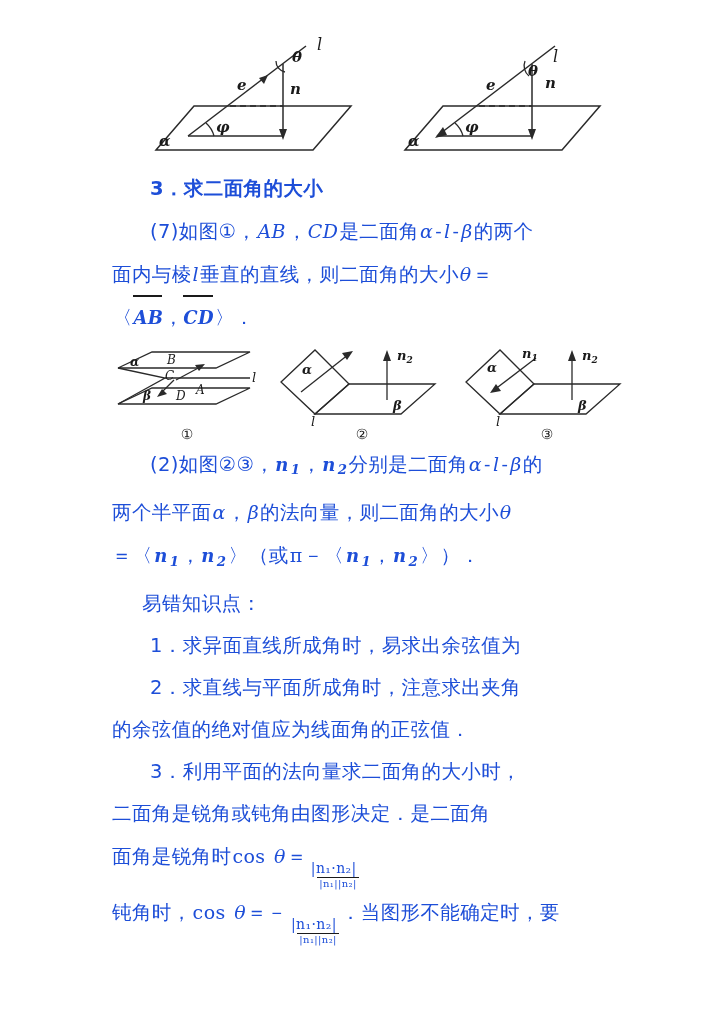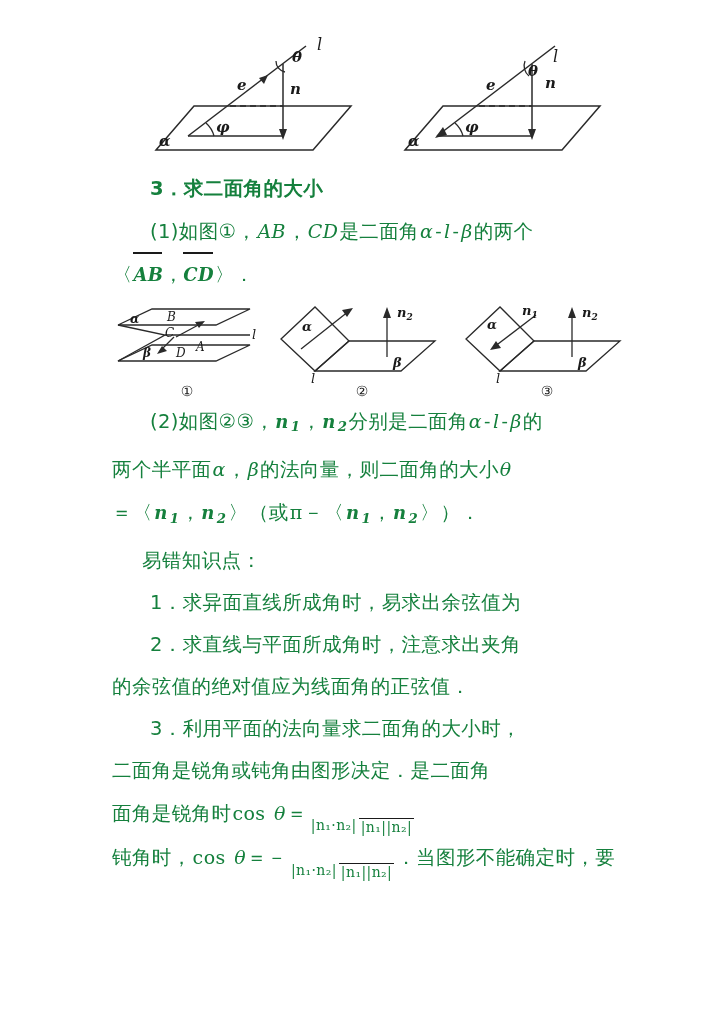--- a/index.html
+++ b/index.html
@@ -47,21 +47,21 @@
     color: #1a1a1a;
   }
 
   
   p.para {
     margin: 0 0 2px 0;
     font-size: 19.5px;
     line-height: 40px;
     letter-spacing: 0.4px;
     font-family: "DejaVu Sans", "Liberation Sans", sans-serif;
-    color: #15803d;
+    color: #1d4ed8;
     white-space: normal;
   }
   p.indent { text-indent: 38px; }
   .heading {
     font-weight: bold;
   }
   .sub-head {
     font-weight: normal;
     font-size: 17px;
     letter-spacing: 1px;
@@ -106,29 +106,29 @@
     position: absolute;
     left: 0; right: 1px;
     top: -3px;
     height: 2px;
     background: #1a1a1a;
   }
 
   
   .frac {
     display: inline-flex;
-    flex-direction: row;
-    align-items: flex-start;
+    flex-direction: column;
+    align-items: flex-end;
     vertical-align: -0.55em;
     font-family: "DejaVu Serif", "Liberation Serif", serif;
     line-height: 1.05;
     padding: 0 2px;
   }
   .frac .num { font-size: 14px; padding: 0 2px 1px 2px; }
-  .frac .den { font-size: 14px; border-top: 1.4px solid #1a1a1a; padding: 1px 2px 0 2px; }
+  .frac .den { font-size: 10px; border-top: 1.4px solid #1a1a1a; padding: 1px 2px 0 2px; }
 
   .interval {
     display: inline-flex;
     align-items: center;
     vertical-align: -0.5em;
     font-family: "DejaVu Serif", "Liberation Serif", serif;
     font-size: 19px;
   }
   .brk {
     display: inline-block;
@@ -207,23 +207,26 @@
         <text x="70" y="104" font-size="15" font-style="italic" font-weight="bold">φ</text>
         <text x="13" y="118" font-size="15" font-style="italic" font-weight="bold">α</text>
       </svg>
     </div>
 
   </div>
 
   <p class="para indent heading">3．求二面角的大小</p>
 
   <p class="para indent">
-    <span>(1)如图①，</span><span class="mi">AB</span><span>，</span><span class="mi">CD</span><span>是二面角</span><span class="mi">α</span><span class="mup">-</span><span class="mi">l</span><span class="mup">-</span><span class="mi">β</span><span>的两个</span>
-  </p>
-
+    <span>(7)如图①，</span><span class="mi">AB</span><span>，</span><span class="mi">CD</span><span>是二面角</span><span class="mi">α</span><span class="mup">-</span><span class="mi">l</span><span class="mup">-</span><span class="mi">β</span><span>的两个</span>
+  </p>
+
+  <p class="para">
+    <span>面内与棱</span><span class="mi">l</span><span>垂直的直线，则二面角的大小</span><span class="mi">θ</span><span>＝</span>
+  </p>
 
   <p class="para">
     <span class="mup">〈</span><span class="vecbar">AB</span><span>，</span><span class="vecbar">CD</span><span class="mup">〉．</span>
   </p>
 
   <div class="fig-row fig-row-mid">
 
     <div class="fig">
       <svg width="155" height="86" viewBox="0 0 155 86">
 

